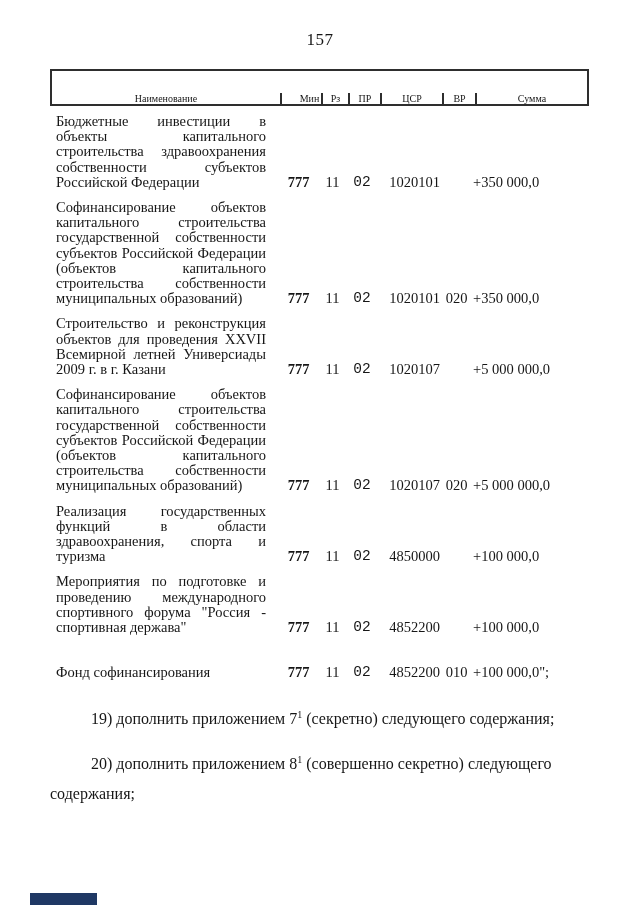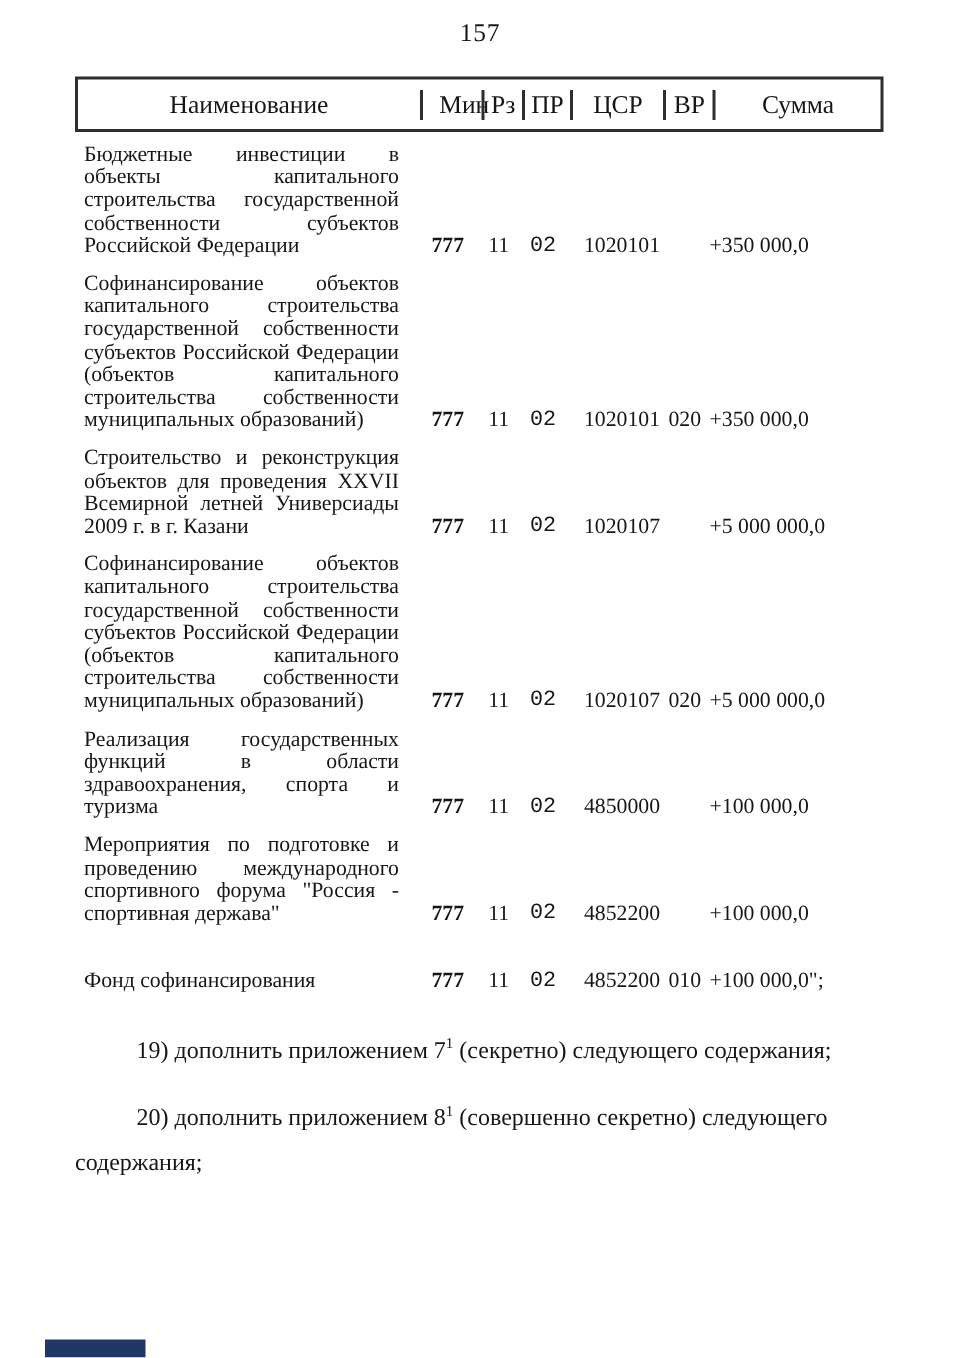--- a/index.html
+++ b/index.html
@@ -2,27 +2,27 @@
 <html><head>
 <meta charset="utf-8">
 <style>
   html,body{margin:0;padding:0;}
   body{
     width:640px;height:905px;background:#ffffff;position:relative;overflow:hidden;
     font-family:"Liberation Serif","DejaVu Serif",serif;color:#161616;
     -webkit-font-smoothing:antialiased;
   }
   .page-number{
-    padding-top:12px;text-align:center;font-size:17px;letter-spacing:.5px;
+    padding-top:30px;text-align:center;font-size:17px;letter-spacing:.5px;
   }
   .content{margin-left:50px;width:539px;}
   .table-wrap{margin-top:19px;}
   .thead{
-    display:flex;align-items:center;height:37px;box-sizing:border-box;
-    border:2px solid #2e2e2e;font-size:17px;
+    display:flex;align-items:flex-end;height:37px;box-sizing:border-box;
+    border:2px solid #2e2e2e;font-size:10px;
   }
   .hcell{
     display:flex;align-items:center;justify-content:center;
     box-sizing:border-box;white-space:nowrap;
   }
   .hcell + .hcell{border-left:2px solid #2e2e2e;}
   .h-name{width:228px;}
   .h-min{width:41px;padding-left:16px;}
   .h-rz{width:27px;}
   .h-pr{width:32px;}
@@ -61,21 +61,21 @@
         <div class="hcell h-name">Наименование</div>
         <div class="hcell h-min">Мин</div>
         <div class="hcell h-rz">Рз</div>
         <div class="hcell h-pr">ПР</div>
         <div class="hcell h-csr">ЦСР</div>
         <div class="hcell h-vr">ВР</div>
         <div class="hcell h-sum">Сумма</div>
       </div>
     <div class="tbody">
         <div class="trow">
-          <div class="c-name">Бюджетные инвестиции в объекты капитального строительства государственной собственности субъектов Российской Федерации</div>
+          <div class="c-name">Бюджетные инвестиции в объекты капитального строительства здравоохранения собственности субъектов Российской Федерации</div>
           <div class="c-min">777</div>
           <div class="c-rz">11</div>
           <div class="c-pr">02</div>
           <div class="c-csr">1020101</div>
           <div class="c-vr"></div>
           <div class="c-sum">+350 000,0</div>
         </div>
         <div class="trow">
           <div class="c-name">Софинансирование объектов капитального строительства государственной собственности субъектов Российской Федерации (объектов капитального строительства собственности муниципальных образований)</div>
           <div class="c-min">777</div>

